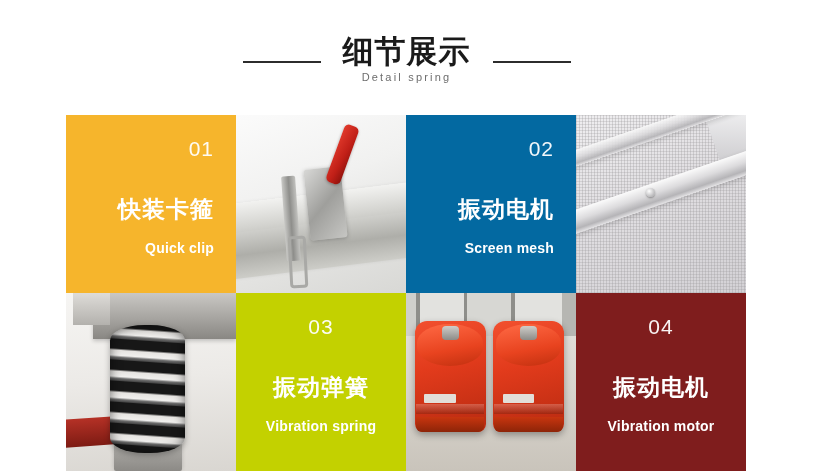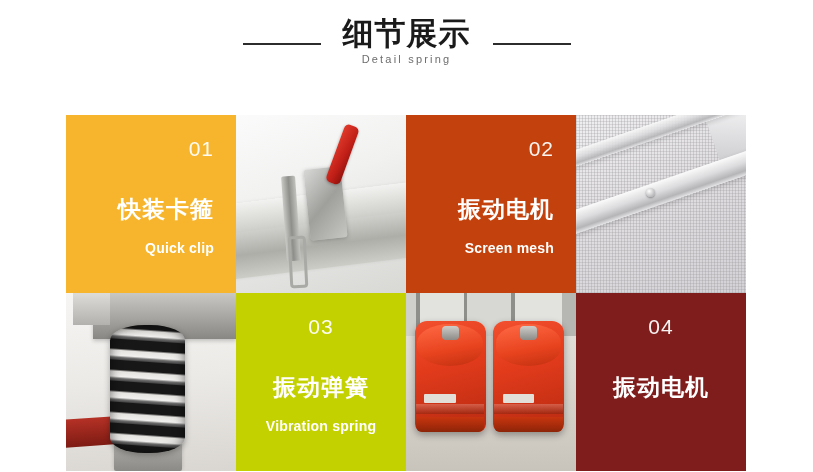--- a/index.html
+++ b/index.html
@@ -12,21 +12,21 @@
     height: 472px;
     font-family: "Liberation Sans", "DejaVu Sans", sans-serif;
     overflow: hidden;
     position: relative;
   }
 
   
   .header {
     position: absolute;
     left: 0;
-    top: 16px;
+    top: 34px;
     width: 813px;
     height: 72px;
     display: flex;
     align-items: flex-start;
     justify-content: center;
   }
   .rule {
     width: 78px;
     height: 2px;
     background: #2c2c2c;
@@ -339,21 +339,21 @@
 
   <div class="cell photo photo-clip">
     <div class="clip-trough"></div>
     <div class="clip-trough2"></div>
     <div class="clip-arm"></div>
     <div class="clip-body"></div>
     <div class="clip-handle"></div>
     <div class="clip-link"></div>
   </div>
 
-  <div class="cell tile align-right" style="background:#c2410c;">
+  <div class="cell tile align-right" style="background:#0369a1;">
     <div class="tile-num">02</div>
     <div class="tile-cn">振动电机</div>
     <div class="tile-en">Screen mesh</div>
   </div>
 
   <div class="cell photo photo-mesh">
     <div class="mesh-edge"></div>
     <div class="mesh-bar top"></div>
     <div class="mesh-bar"></div>
     <div class="mesh-screw"></div>
@@ -387,15 +387,16 @@
       <div class="motor-hub"></div>
       <div class="motor-plate"></div>
       <div class="motor-band"></div>
       <div class="motor-foot"></div>
     </div>
   </div>
 
   <div class="cell tile align-left" style="background:#7f1d1d;">
     <div class="tile-num">04</div>
     <div class="tile-cn">振动电机</div>
+    <div class="tile-en">Vibration motor</div>
   </div>
 
 </div>
 
 </body></html>

